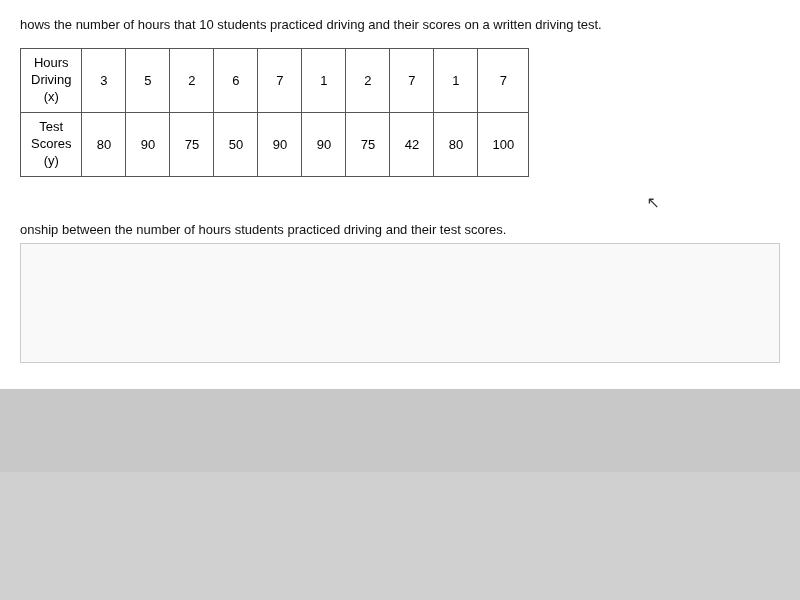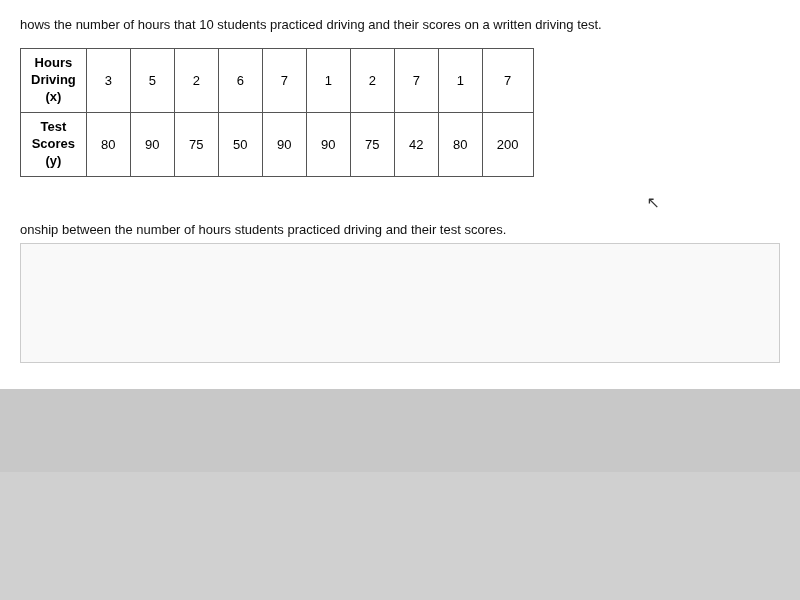--- a/index.html
+++ b/index.html
@@ -50,21 +50,21 @@
 
     table td {
       border: 1px solid #555;
       padding: 6px 14px;
       text-align: center;
       font-size: 13px;
       min-width: 44px;
     }
 
     table td.header-cell {
-      font-weight: bold;
+      font-weight: normal;
       text-align: center;
       padding: 6px 10px;
       min-width: 60px;
       vertical-align: middle;
       line-height: 1.3;
     }
 
     .cursor-area {
       position: relative;
       height: 20px;
@@ -129,21 +129,21 @@
           <td class="header-cell">Test<br>Scores<br>(y)</td>
           <td>80</td>
           <td>90</td>
           <td>75</td>
           <td>50</td>
           <td>90</td>
           <td>90</td>
           <td>75</td>
           <td>42</td>
           <td>80</td>
-          <td>200</td>
+          <td>100</td>
         </tr>
       </tbody>
         </table>
     </div>
 
     <div class="cursor-area">
       <span class="cursor">↖</span>
     </div>
 
     <div class="description-text">

